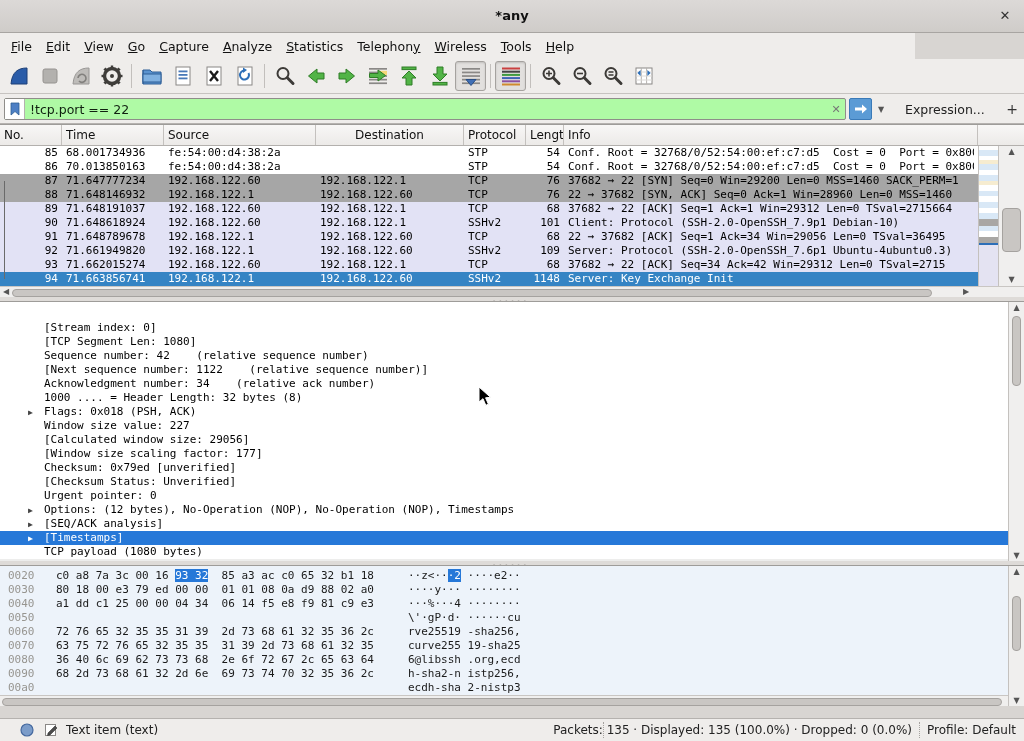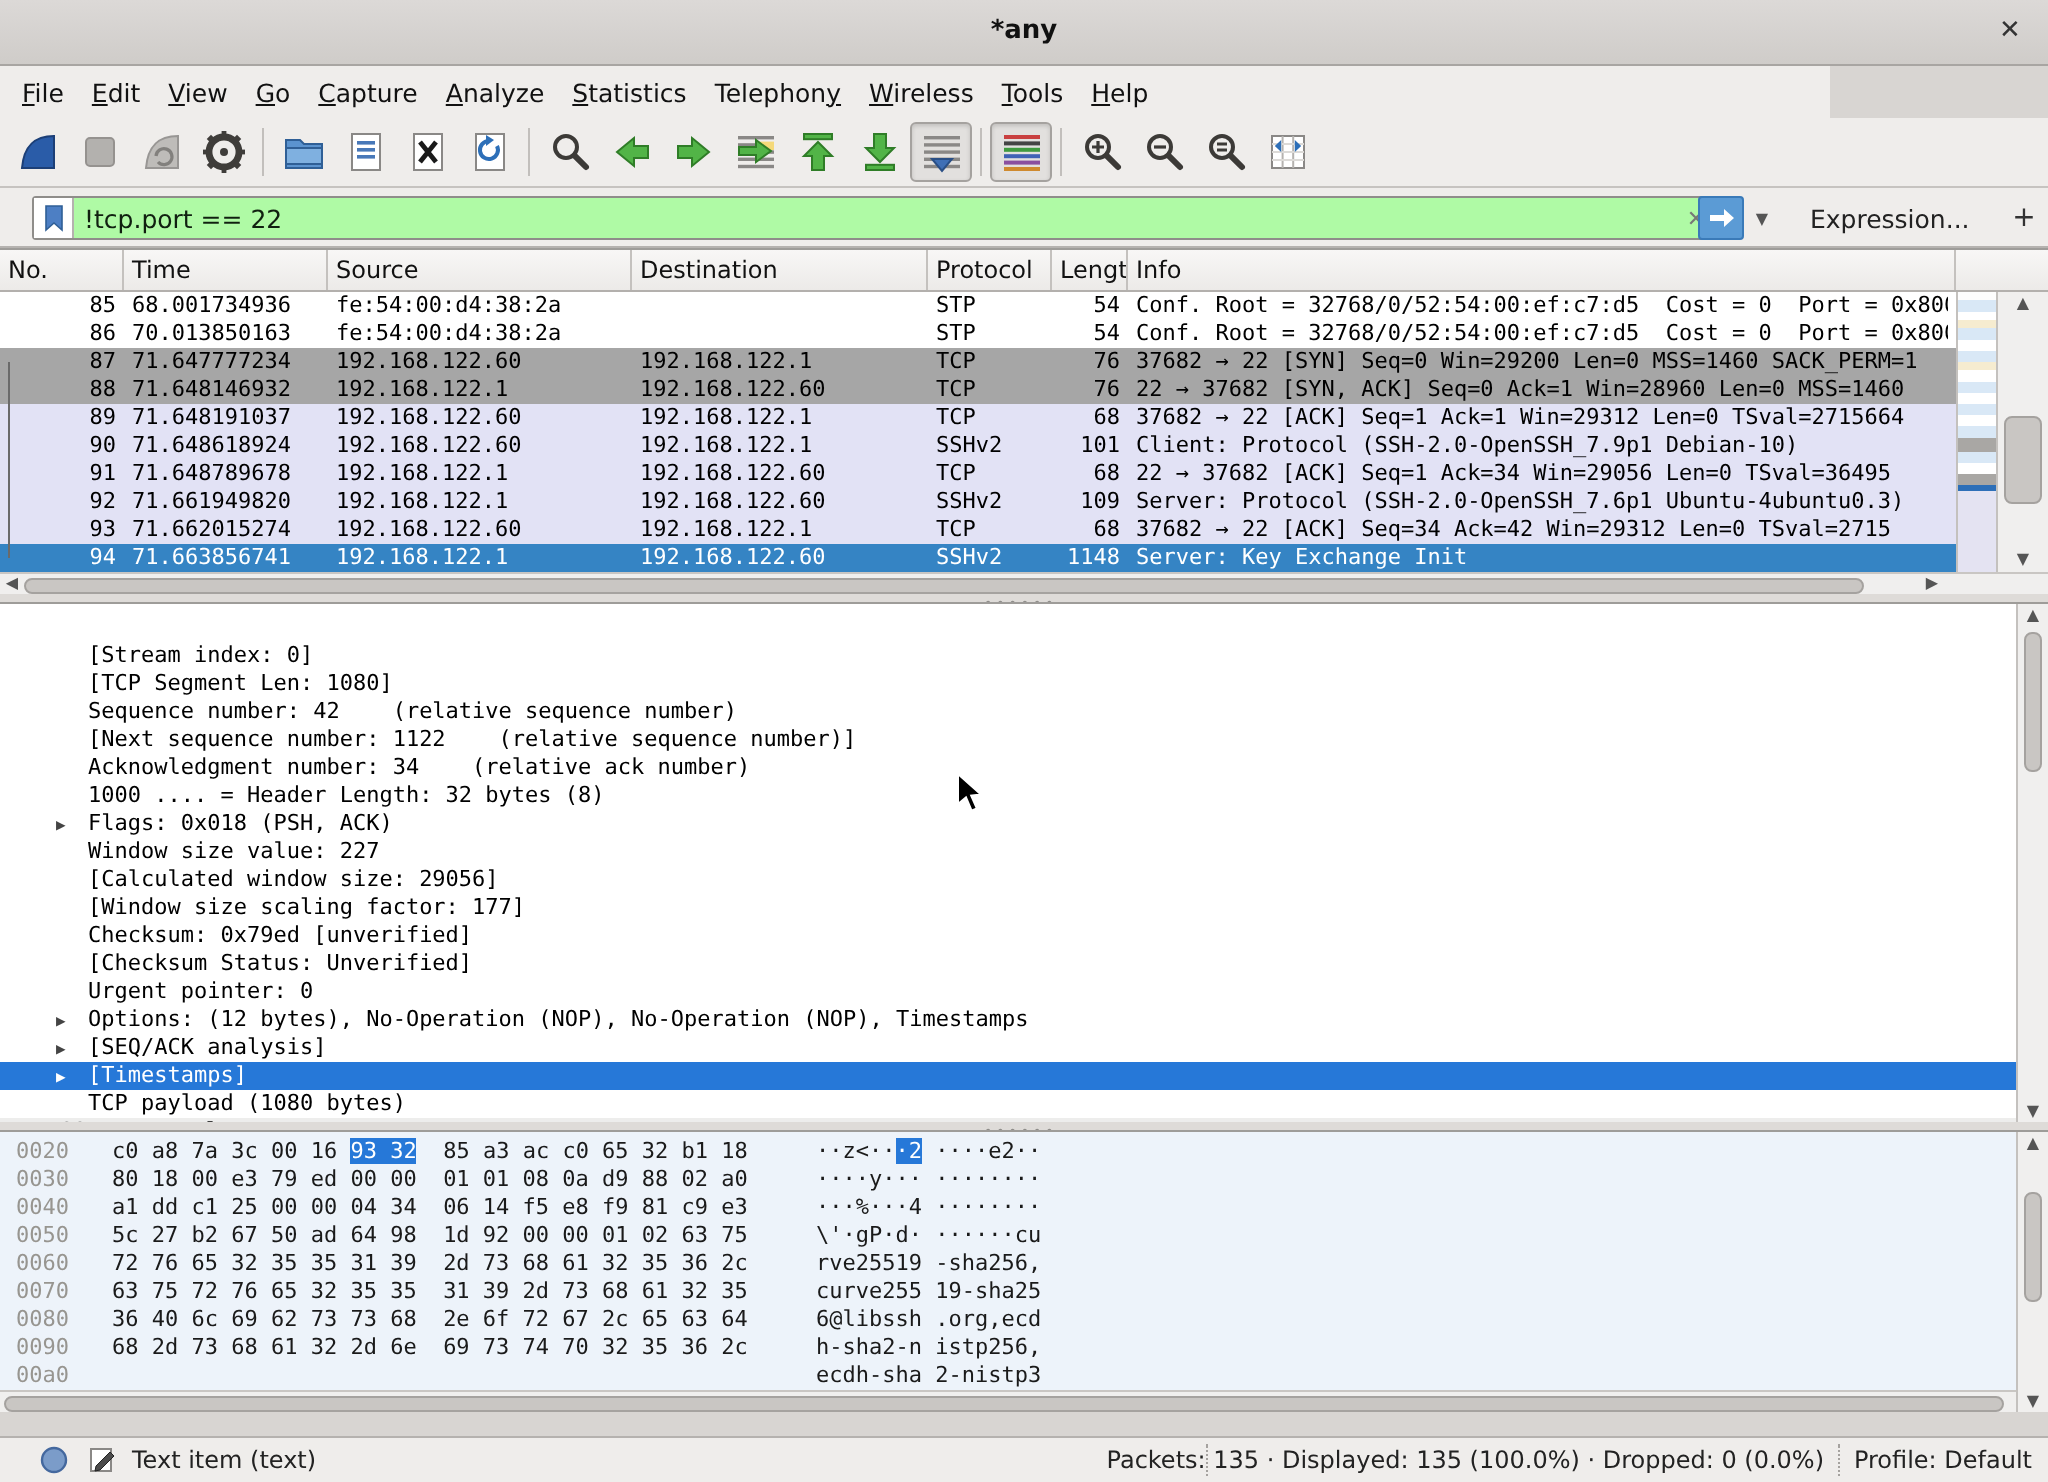--- a/index.html
+++ b/index.html
@@ -29,21 +29,21 @@
   #toolbar{position:absolute;left:0;top:59px;width:1024px;height:35px;background:var(--chrome);
     display:flex;align-items:center;padding-left:3px;border-bottom:1px solid #c6c3c0;}
   .tb-btn{width:31px;height:30px;display:flex;align-items:center;justify-content:center;border:1px solid transparent;border-radius:3px;}
   .tb-btn.pressed{background:#e2e0de;border:1px solid #a5a29f;box-shadow:inset 0 1px 2px rgba(0,0,0,.15);}
   .tb-btn.disabled{opacity:.85;}
   .tb-sep{width:1px;height:24px;background:#c2bfbc;margin:0 4px;}
 
   
   #filterbar{position:absolute;left:0;top:94px;width:1024px;height:30px;background:var(--chrome);
     border-bottom:1px solid #b5b2af;}
-  #filter-input{position:absolute;left:16px;top:4px;width:842px;height:22px;background:var(--filter-green);
+  #filter-input{position:absolute;left:4px;top:4px;width:842px;height:22px;background:var(--filter-green);
     border:1px solid #8f8d8a;border-radius:2px;display:flex;align-items:center;}
   #filter-bookmark{width:20px;height:20px;background:#fff;border-right:1px solid #b5b2af;
     display:flex;align-items:center;justify-content:center;flex:0 0 auto;}
   #filter-text{font-size:12.5px;color:#102010;padding-left:5px;flex:1 1 auto;white-space:pre;}
   #filter-clear{flex:0 0 auto;width:18px;text-align:center;color:#777;font-size:11px;font-weight:bold;}
   #filter-apply{position:absolute;left:849px;top:4px;width:23px;height:22px;background:#5b9bd5;
     border:1px solid #3a7ab8;border-radius:2px;display:flex;align-items:center;justify-content:center;}
   #filter-caret{position:absolute;left:874px;top:4px;width:14px;height:22px;font-size:8px;color:#555;
     display:flex;align-items:center;justify-content:center;}
   #filter-expression{position:absolute;left:905px;top:8px;font-size:12.5px;color:#222;}
@@ -310,21 +310,21 @@
     <div id="filter-caret">▼</div>
     <div id="filter-expression">Expression...</div>
     <div id="filter-add">+</div>
   </div>
 
   <div id="packetpane">
     <div id="plist-header">
         <div class="col-h" style="left: 0px; width: 62px;">No.</div>
         <div class="col-h" style="left: 62px; width: 102px;">Time</div>
         <div class="col-h" style="left: 164px; width: 152px;">Source</div>
-        <div class="col-h" style="left: 316px; width: 148px;">Destination</div>
+        <div class="col-h" style="left: 316px; width: 148px; text-align: center;">Destination</div>
         <div class="col-h" style="left: 464px; width: 62px;">Protocol</div>
         <div class="col-h" style="left: 526px; width: 38px;">Length</div>
         <div class="col-h" style="left: 564px; width: 414px;">Info</div>
       </div>
     <div id="plist-rows">
         <div class="prow plain" style="top: 0px;"><span style="left: 4px; width: 54px; text-align: right;">85</span><span style="left: 66px; width: 94px;">68.001734936</span><span style="left: 168px; width: 144px;">fe:54:00:d4:38:2a</span><span style="left: 320px; width: 140px;"></span><span style="left: 468px; width: 54px;">STP</span><span style="left: 530px; width: 30px; text-align: right;">54</span><span style="left: 568px; width: 406px;">Conf. Root = 32768/0/52:54:00:ef:c7:d5  Cost = 0  Port = 0x8001</span></div>
         <div class="prow plain" style="top: 14px;"><span style="left: 4px; width: 54px; text-align: right;">86</span><span style="left: 66px; width: 94px;">70.013850163</span><span style="left: 168px; width: 144px;">fe:54:00:d4:38:2a</span><span style="left: 320px; width: 140px;"></span><span style="left: 468px; width: 54px;">STP</span><span style="left: 530px; width: 30px; text-align: right;">54</span><span style="left: 568px; width: 406px;">Conf. Root = 32768/0/52:54:00:ef:c7:d5  Cost = 0  Port = 0x8001</span></div>
         <div class="prow gray" style="top: 28px;"><span style="left: 4px; width: 54px; text-align: right;">87</span><span style="left: 66px; width: 94px;">71.647777234</span><span style="left: 168px; width: 144px;">192.168.122.60</span><span style="left: 320px; width: 140px;">192.168.122.1</span><span style="left: 468px; width: 54px;">TCP</span><span style="left: 530px; width: 30px; text-align: right;">76</span><span style="left: 568px; width: 406px;">37682 → 22 [SYN] Seq=0 Win=29200 Len=0 MSS=1460 SACK_PERM=1</span></div>
         <div class="prow gray" style="top: 42px;"><span style="left: 4px; width: 54px; text-align: right;">88</span><span style="left: 66px; width: 94px;">71.648146932</span><span style="left: 168px; width: 144px;">192.168.122.1</span><span style="left: 320px; width: 140px;">192.168.122.60</span><span style="left: 468px; width: 54px;">TCP</span><span style="left: 530px; width: 30px; text-align: right;">76</span><span style="left: 568px; width: 406px;">22 → 37682 [SYN, ACK] Seq=0 Ack=1 Win=28960 Len=0 MSS=1460</span></div>
         <div class="prow lavender" style="top: 56px;"><span style="left: 4px; width: 54px; text-align: right;">89</span><span style="left: 66px; width: 94px;">71.648191037</span><span style="left: 168px; width: 144px;">192.168.122.60</span><span style="left: 320px; width: 140px;">192.168.122.1</span><span style="left: 468px; width: 54px;">TCP</span><span style="left: 530px; width: 30px; text-align: right;">68</span><span style="left: 568px; width: 406px;">37682 → 22 [ACK] Seq=1 Ack=1 Win=29312 Len=0 TSval=2715664</span></div>
@@ -384,21 +384,21 @@
 
   <div class="splitter" style="top:561px;height:4px;">
       <span class="dots">••••••</span>
     </div>
 
   <div id="hexpane">
     <div id="hex-rows">
         <div class="hrow" style="top: 3px;"><span class="off">0020</span><span class="hex">c0 a8 7a 3c 00 16 <span class="hl">93 32</span>  85 a3 ac c0 65 32 b1 18</span><span class="asc">··z&lt;··<span class="hl">·2</span> ····e2··</span></div>
         <div class="hrow" style="top: 17px;"><span class="off">0030</span><span class="hex">80 18 00 e3 79 ed 00 00  01 01 08 0a d9 88 02 a0</span><span class="asc">····y··· ········</span></div>
         <div class="hrow" style="top: 31px;"><span class="off">0040</span><span class="hex">a1 dd c1 25 00 00 04 34  06 14 f5 e8 f9 81 c9 e3</span><span class="asc">···%···4 ········</span></div>
-        <div class="hrow" style="top: 45px;"><span class="off">0050</span><span class="hex">5c 27 b2 67 50 ad 64 98  1d 92 00 00 01 02 63 75</span><span class="asc">\'·gP·d· ······cu</span></div>
+        <div class="hrow" style="top: 45px;"><span class="off">0050</span><span class="asc">\'·gP·d· ······cu</span></div>
         <div class="hrow" style="top: 59px;"><span class="off">0060</span><span class="hex">72 76 65 32 35 35 31 39  2d 73 68 61 32 35 36 2c</span><span class="asc">rve25519 -sha256,</span></div>
         <div class="hrow" style="top: 73px;"><span class="off">0070</span><span class="hex">63 75 72 76 65 32 35 35  31 39 2d 73 68 61 32 35</span><span class="asc">curve255 19-sha25</span></div>
         <div class="hrow" style="top: 87px;"><span class="off">0080</span><span class="hex">36 40 6c 69 62 73 73 68  2e 6f 72 67 2c 65 63 64</span><span class="asc">6@libssh .org,ecd</span></div>
         <div class="hrow" style="top: 101px;"><span class="off">0090</span><span class="hex">68 2d 73 68 61 32 2d 6e  69 73 74 70 32 35 36 2c</span><span class="asc">h-sha2-n istp256,</span></div>
         <div class="hrow" style="top: 115px;"><span class="off">00a0</span><span class="asc">ecdh-sha 2-nistp3</span></div>
         <div class="hrow" style="top: 129px;"><span class="off">00b0</span><span class="hex">38 34 2c 65 63 64 68 2d  73 68 61 32 2d 6e 69 73</span><span class="asc">84,ecdh- sha2-nis</span></div>
       </div>
     <div class="vscroll" style="left:1008px;top:0;width:16px;height:141px;">
       <div class="vs-arrow" style="top:0;">▲</div>
       <div class="vs-thumb" style="top:30px;height:55px;"></div>

